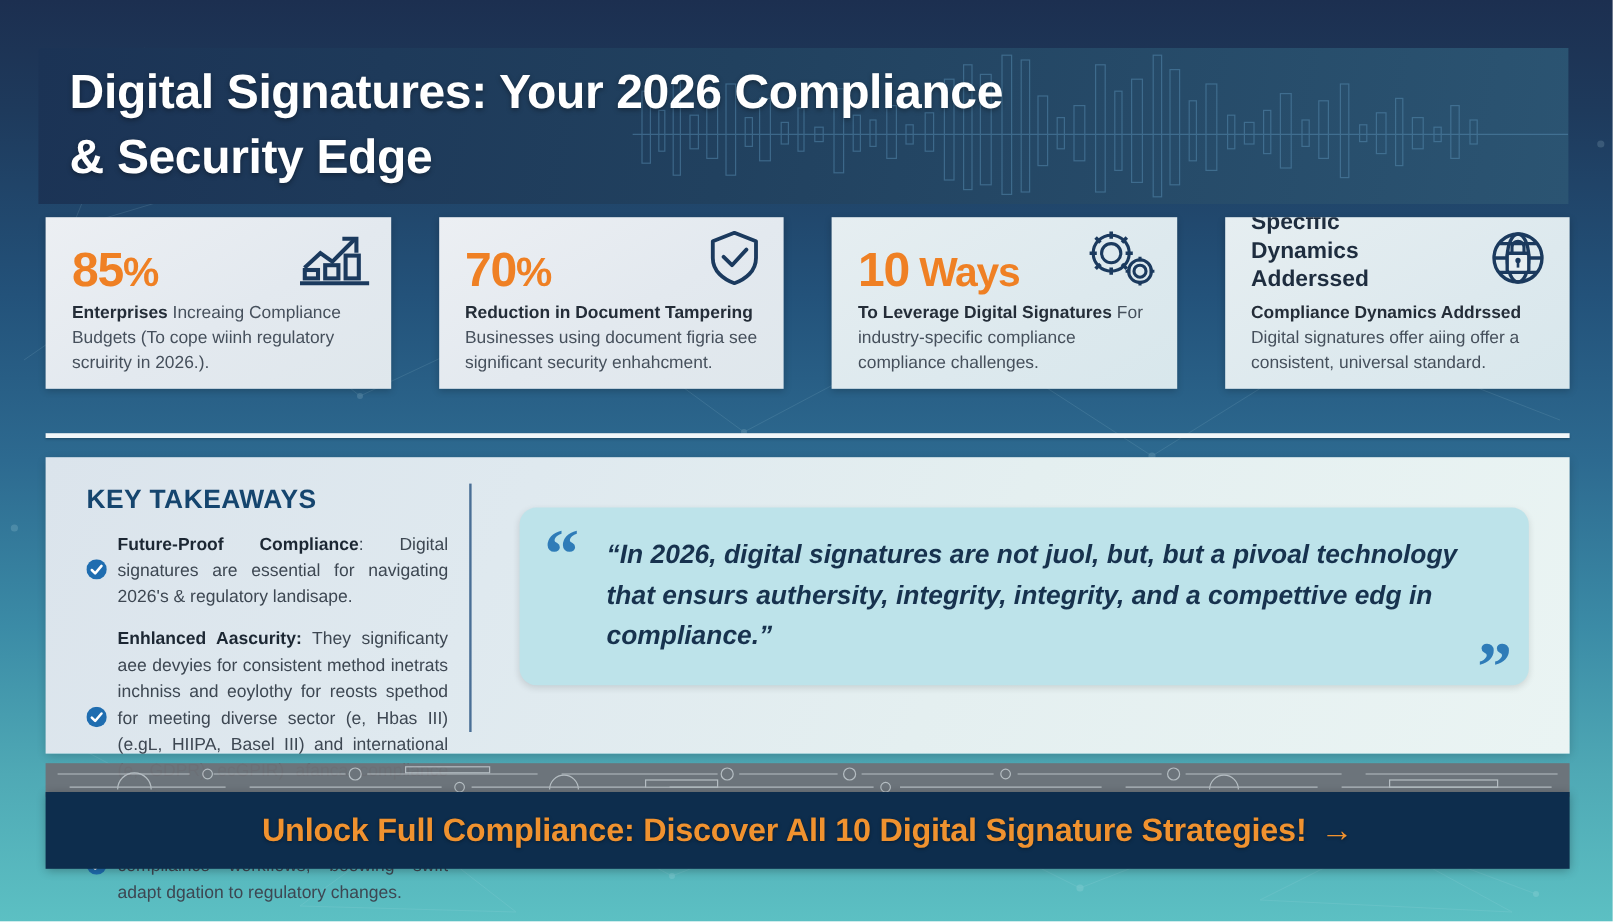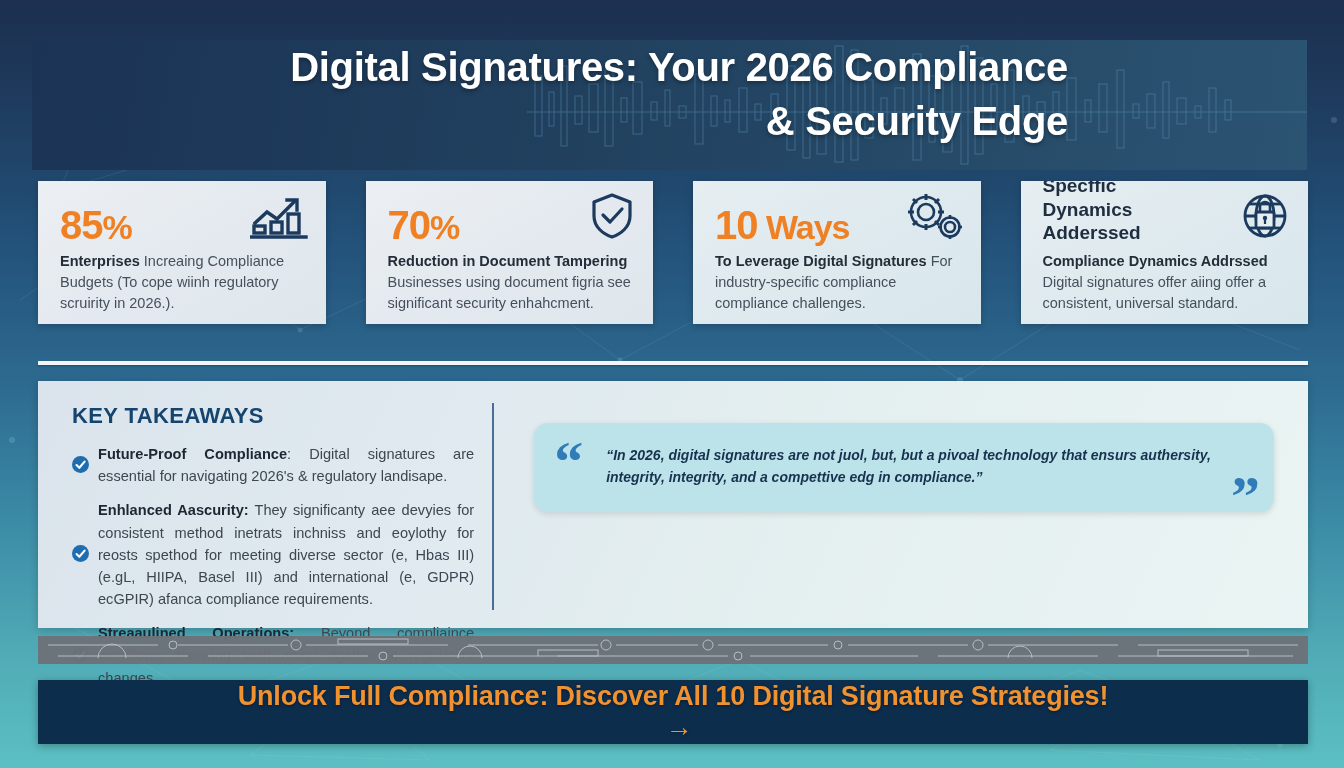--- a/index.html
+++ b/index.html
@@ -49,30 +49,29 @@
     position: absolute;
     right: 0;
     top: 0;
     width: 780px;
     height: 130px;
     opacity: 0.45;
   }
   .header-title {
     position: absolute;
     left: 26px;
-    top: 0;
+    top: 10px;
     width: 1010px;
     color: #ffffff;
     font-size: 40px;
     font-weight: bold;
     line-height: 1.36;
     letter-spacing: -0.3px;
     text-shadow: 0 2px 4px rgba(0,0,0,0.35);
     white-space: pre-line;
-    text-align: right;
   }
 
   
   .cards-row {
     position: absolute;
     left: 38px;
     top: 181px;
     width: 1270px;
     height: 143px;
     display: flex;
@@ -213,21 +212,21 @@
     color: #2f7cb8;
     font-size: 58px;
     font-weight: bold;
     line-height: 1;
     font-family: "Liberation Serif", serif;
   }
   .quote-open { left: 20px; top: 10px; }
   .quote-close { right: 14px; bottom: -14px; }
   .quote-text {
     color: #17324e;
-    font-size: 14px;
+    font-size: 22px;
     font-style: italic;
     font-weight: bold;
     line-height: 1.55;
   }
 
   
   .blueprint-strip {
     position: absolute;
     left: 38px;
     top: 636px;
@@ -235,29 +234,28 @@
     height: 28px;
     background: #6e7278;
     overflow: hidden;
     opacity: 0.95;
   }
 
   
   .cta-banner {
     position: absolute;
     left: 38px;
-    top: 680px;
+    top: 660px;
     width: 1270px;
     height: 64px;
     background: #0d2d4d;
     display: flex;
     align-items: center;
     justify-content: center;
     box-shadow: 0 2px 8px rgba(0,0,0,0.3);
-    flex-direction: column;
   }
   .cta-text {
     color: #f0922f;
     font-size: 27px;
     font-weight: bold;
     letter-spacing: -0.2px;
     text-shadow: 0 1px 3px rgba(0,0,0,0.4);
   }
   .cta-arrow {
     color: #f0922f;

